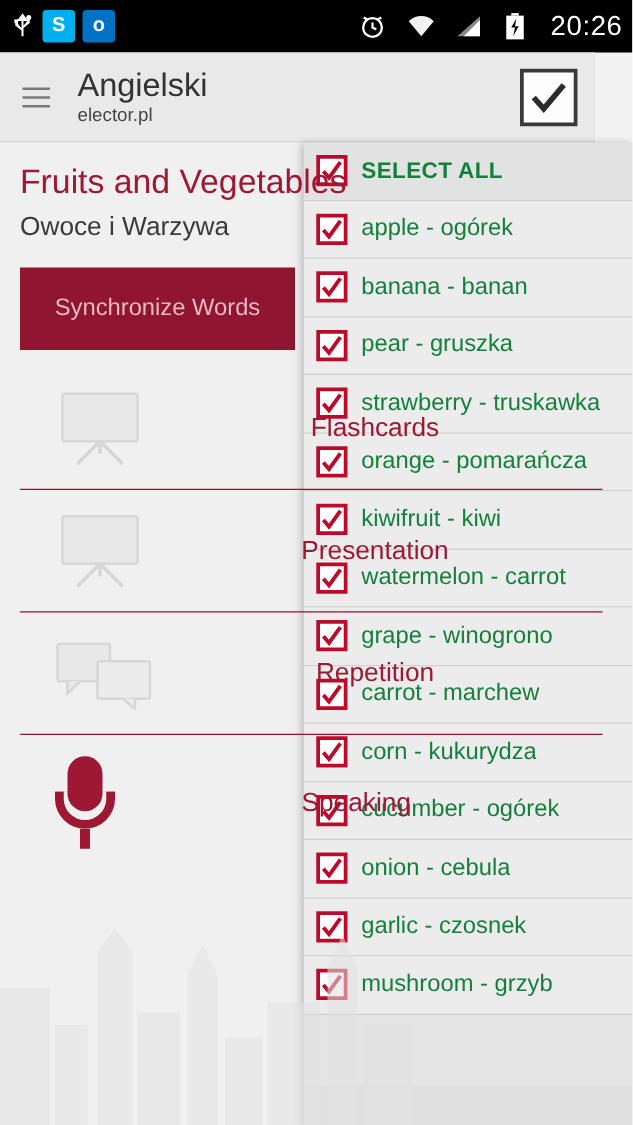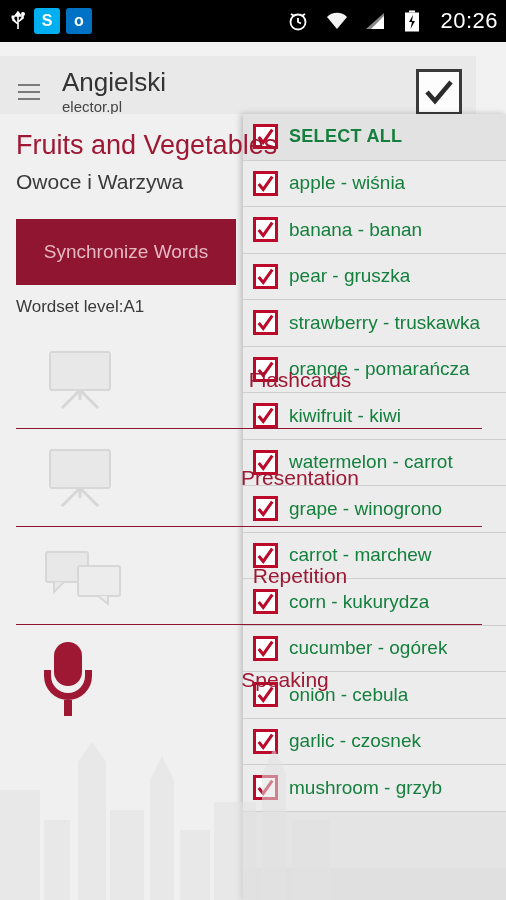--- a/index.html
+++ b/index.html
@@ -36,21 +36,21 @@
   .sb-app.skype { background: #00aff0; }
   .sb-app.outlook { background: #0072c6; }
   .sb-time {
     font-size: 22px; color: #ffffff; letter-spacing: 0.5px;
     font-family: "Liberation Sans", sans-serif;
     margin-left: 3px;
   }
 
   
   .actionbar {
-    position: absolute; top: 56px; left: 0;
+    position: absolute; top: 42px; left: 0;
     width: 476px; height: 72px;
     background: #e9e9e9;
     border-bottom: 1px solid #d2d2d2;
     display: flex; align-items: center;
   }
   .hamburger {
     width: 58px; height: 72px;
     display: flex; flex-direction: column; align-items: center; justify-content: center;
     gap: 5px;
   }
@@ -72,21 +72,21 @@
   .content {
     position: absolute; top: 114px; left: 0;
     width: 506px; height: 786px;
     background: #f0f0f0;
     overflow: hidden;
   }
   .content-inner { padding: 14px 24px 0 16px; position: relative; z-index: 2; }
   .head-title { font-size: 27px; color: #9e1733; line-height: 34px; }
   .head-sub { font-size: 21px; color: #3a3a3a; line-height: 28px; margin-top: 6px; }
   .sync-btn {
-    margin-top: 23px;
+    margin-top: 18px;
     width: 220px; height: 66px;
     background: #8f1530;
     display: flex; align-items: center; justify-content: center;
     color: #e6b8c2; font-size: 19px;
   }
   .desc { margin-top: 14px; font-size: 17px; color: #3a3a3a; line-height: 24px; }
   .level { margin-top: 12px; font-size: 17px; color: #3a3a3a; }
 
   .menu-list { margin-top: 14px; }
   .menu-row {
@@ -230,21 +230,20 @@
         <rect x="214" y="132" width="42" height="98"></rect>
         <path d="M262 230 L262 104 L274 78 L286 104 L286 230 Z"></path>
         <rect x="292" y="150" width="38" height="80"></rect>
       </g>
     </svg>
 
     <div class="content-inner">
       <div class="head-title">Fruits and Vegetables</div>
       <div class="head-sub">Owoce i Warzywa</div>
       <div class="sync-btn">Synchronize Words</div>
-      <div class="level">Wordset level:A1</div>
 
       <div class="menu-list">
 
         <div class="menu-row">
           <svg class="thumb" viewBox="0 0 86 64">
             <rect x="10" y="4" width="60" height="38" rx="2" fill="#e3e3e3" stroke="#c3c3c3" stroke-width="2"></rect>
             <path d="M40 42 L22 60 M40 42 L58 60 M40 42 L40 52" stroke="#c3c3c3" stroke-width="3" fill="none"></path>
           </svg>
           <div class="mlabel">Flashcards</div>
         </div>
@@ -292,21 +291,21 @@
         </span>
         <span class="row-label">SELECT ALL</span>
       </div>
 
       <div class="row">
         <span class="cb">
           <svg viewBox="0 0 21 21">
               <path d="M3 11 L8 17 L18 3" stroke="#bb0a2a" stroke-width="3.4" fill="none"></path>
             </svg>
         </span>
-        <span class="row-label">apple - wiśnia</span>
+        <span class="row-label">apple - ogórek</span>
       </div>
 
       <div class="row">
         <span class="cb">
           <svg viewBox="0 0 21 21">
               <path d="M3 11 L8 17 L18 3" stroke="#bb0a2a" stroke-width="3.4" fill="none"></path>
             </svg>
         </span>
         <span class="row-label">banana - banan</span>
       </div>

